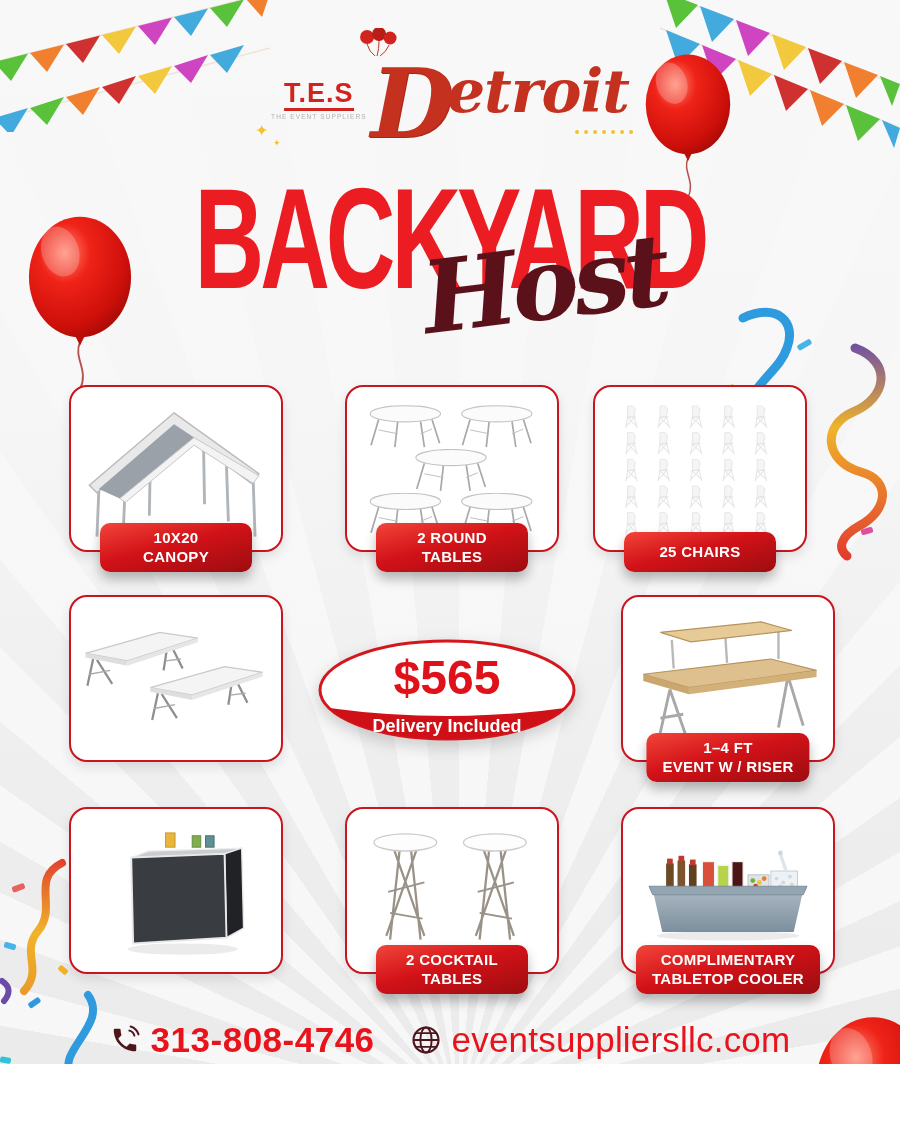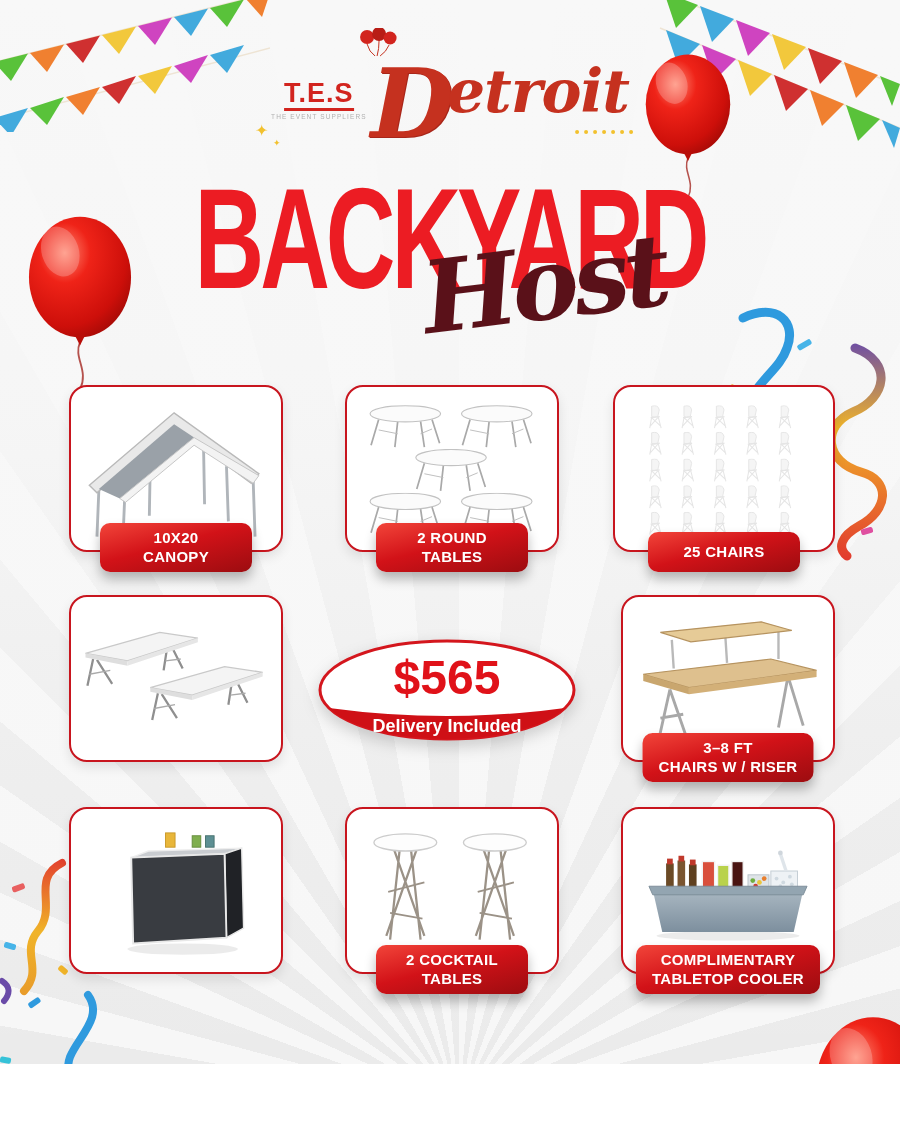--- a/index.html
+++ b/index.html
@@ -36,21 +36,21 @@
   
   .card{position:absolute;width:210px;height:163px;background:#fff;border:2.5px solid #c8151e;border-radius:18px;
     box-shadow:0 5px 12px rgba(0,0,0,.10);}
   .card-art{position:absolute;inset:0;display:flex;align-items:center;justify-content:center;}
   .pill{position:absolute;left:50%;bottom:-22px;transform:translateX(-50%);
     background:linear-gradient(165deg,#f2453a 0%,#d21218 45%,#9c0c10 100%);
     border-radius:10px;padding:6px 16px;min-width:120px;min-height:28px;
     display:flex;flex-direction:column;align-items:center;justify-content:center;
     box-shadow:0 7px 12px rgba(0,0,0,.28);}
   .pill div{color:#fff;font-weight:800;font-size:15px;line-height:1.22;letter-spacing:.3px;white-space:nowrap;text-align:center;}
-  .c1{left:69px;top:385px;} .c2{left:345px;top:385px;} .c3{left:613px;top:385px;padding-left:8px;}
+  .c1{left:69px;top:385px;} .c2{left:345px;top:385px;} .c3{left:593px;top:385px;}
   .c4{left:69px;top:595px;}                             .c6{left:621px;top:595px;}
   .c7{left:69px;top:807px;} .c8{left:345px;top:807px;} .c9{left:621px;top:807px;}
 
   
   .price-oval{position:absolute;left:316px;top:638px;filter:drop-shadow(0 6px 8px rgba(0,0,0,.18));}
 
   
   .footer{position:absolute;left:0;right:0;top:1020px;display:flex;justify-content:center;align-items:center;gap:36px;}
   .contact{display:flex;align-items:center;gap:11px;}
   .contact-phone-text{font-size:35px;font-weight:700;color:#e8131b;letter-spacing:.5px;}
@@ -309,22 +309,22 @@
       <svg width="200" height="148" viewBox="0 0 210 150">
         <path d="M44 86 L32 140 M44 86 L62 138 M34 116 L58 112 M168 72 L158 126 M168 72 L184 124" stroke="#a8a8a8" stroke-width="3" fill="none"></path>
         <path d="M46 34 L48 64 M102 27 L104 58 M158 25 L158 54" stroke="#b9b9b9" stroke-width="2.5" fill="none"></path>
         <path d="M34 26 L140 15 L172 24 L66 36 Z" fill="#e6cb97" stroke="#b6935f" stroke-width="1.2"></path>
         <path d="M16 70 L150 54 L198 66 L64 84 Z" fill="#dec08e" stroke="#b6935f" stroke-width="1.2"></path>
         <path d="M16 70 L64 84 L64 91 L16 77 Z" fill="#c9a66e"></path>
         <path d="M64 84 L198 66 L198 73 L64 91 Z" fill="#d3b078"></path>
       </svg>
     </div>
     <div class="pill">
-      <div>3–8 FT</div>
-        <div>CHAIRS W / RISER</div>
+      <div>1–4 FT</div>
+        <div>EVENT W / RISER</div>
     </div>
   </div>
 
   <div class="card c7">
     <div class="card-art">
       <svg width="200" height="148" viewBox="0 0 210 150">
         <ellipse cx="112" cy="136" rx="58" ry="6" fill="rgba(0,0,0,.08)"></ellipse>
         <rect x="94" y="14" width="10" height="15" fill="#e8b63a" stroke="#c9992a" stroke-width="1"></rect>
         <rect x="122" y="17" width="9" height="12" fill="#7fae4e" stroke="#668c3d" stroke-width="1"></rect>
         <rect x="136" y="17" width="9" height="12" fill="#5d8f93" stroke="#47726f" stroke-width="1"></rect>
@@ -377,14 +377,31 @@
         <path d="M26 74 L184 74 L174 118 L36 118 Z" fill="url(#gCooler)"></path>
         <path d="M22 70 L188 70 L184 79 L26 79 Z" fill="#93a5b1" stroke="#7c8d99" stroke-width="1"></path>
       </svg>
     </div>
     <div class="pill">
       <div>COMPLIMENTARY</div>
         <div>TABLETOP COOLER</div>
     </div>
   </div>
 
+  <div class="footer">
+    <div class="contact">
+      <svg width="30" height="30" viewBox="0 0 24 24">
+        <path d="M6.62 10.79c1.44 2.83 3.76 5.14 6.59 6.59l2.2-2.21a1 1 0 0 1 1.02-.24c1.12.37 2.33.57 3.57.57a1 1 0 0 1 1 1V20a1 1 0 0 1-1 1C10.61 21 3 13.39 3 4a1 1 0 0 1 1-1h3.5a1 1 0 0 1 1 1c0 1.25.2 2.45.57 3.57a1 1 0 0 1-.25 1.02l-2.2 2.2z" fill="#4e151b"></path>
+        <path d="M15.5 4.5 a5.5 5.5 0 0 1 4 4 M16.5 1.2 a9.5 9.5 0 0 1 6.3 6.3" stroke="#4e151b" stroke-width="1.6" fill="none" stroke-linecap="round"></path>
+      </svg>
+      <span class="contact-phone-text">313-808-4746</span>
+    </div>
+    <div class="contact">
+      <svg width="30" height="30" viewBox="0 0 24 24">
+        <circle cx="12" cy="12" r="10" stroke="#4e151b" stroke-width="1.7" fill="none"></circle>
+        <ellipse cx="12" cy="12" rx="4.5" ry="10" stroke="#4e151b" stroke-width="1.5" fill="none"></ellipse>
+        <path d="M2 12 L22 12 M3.5 6.5 L20.5 6.5 M3.5 17.5 L20.5 17.5" stroke="#4e151b" stroke-width="1.5"></path>
+      </svg>
+      <span class="contact-web-text">eventsuppliersllc.com</span>
+    </div>
+  </div>
 
 </div>
 
 </body></html>

